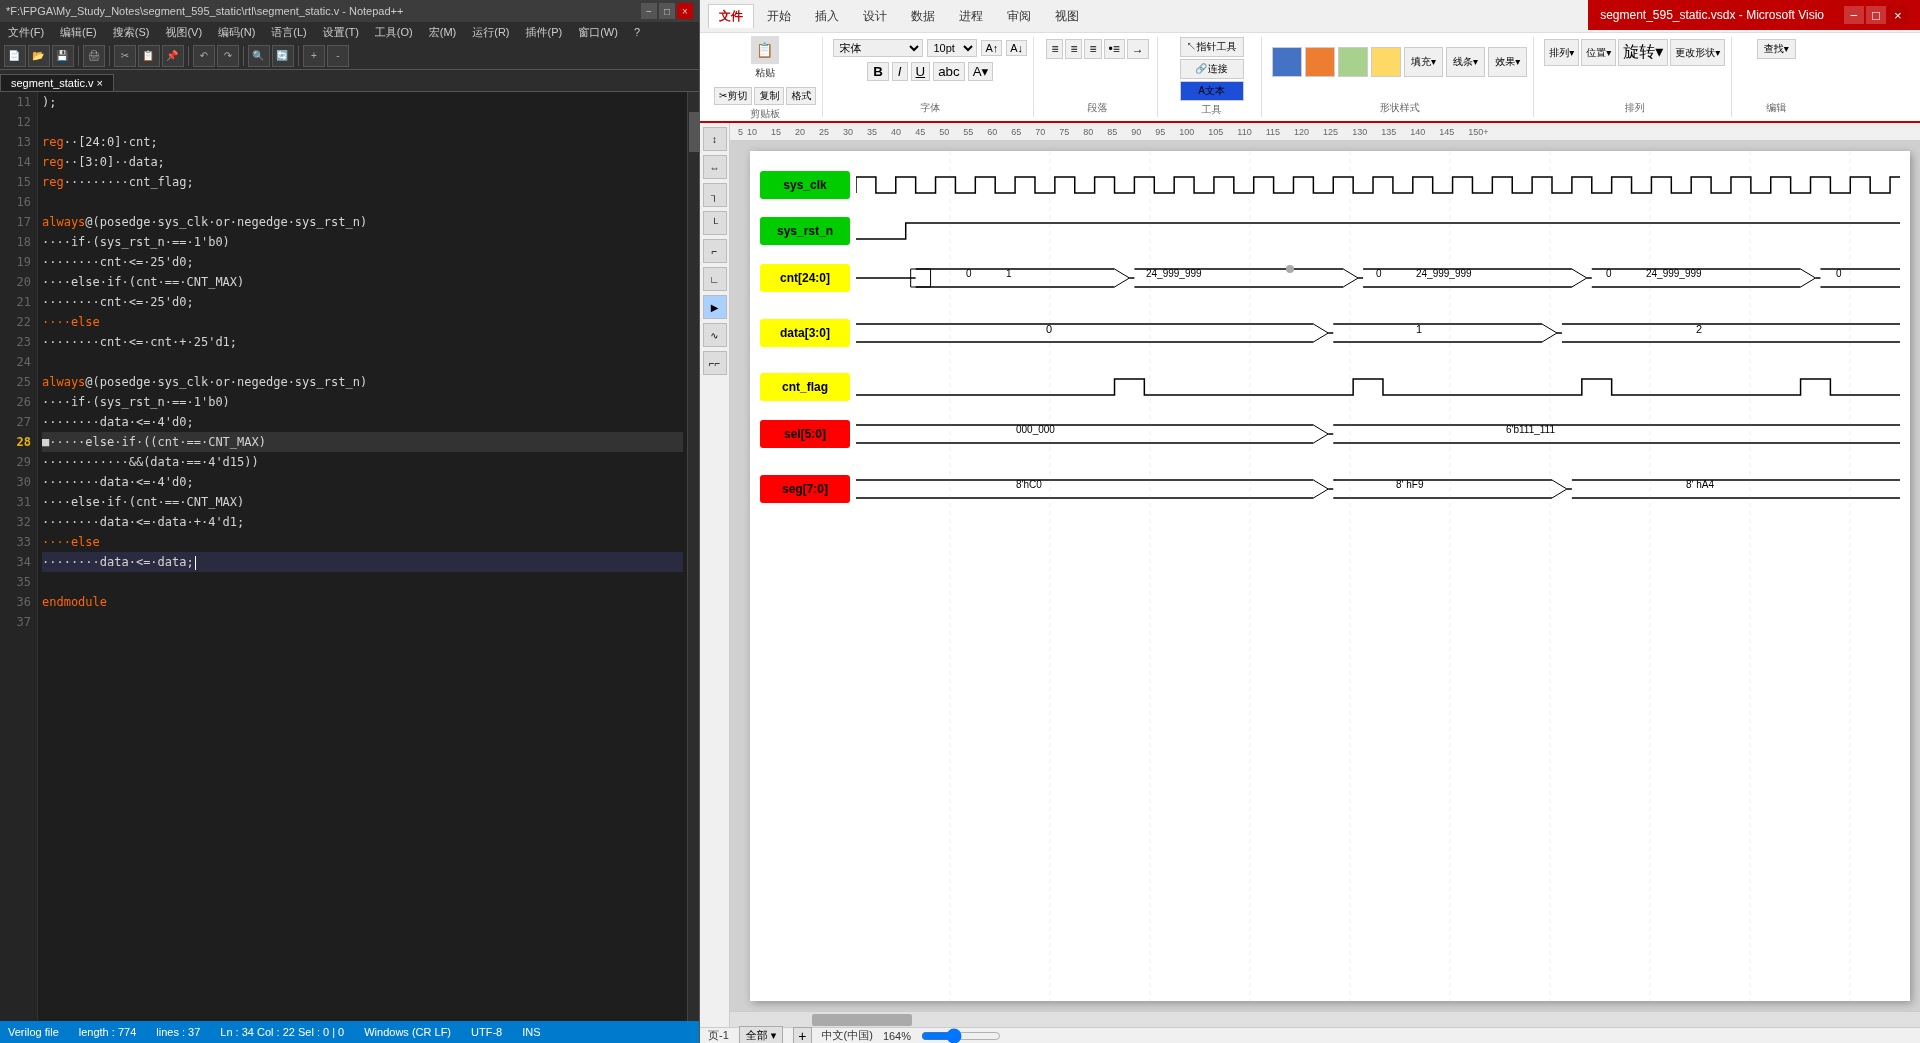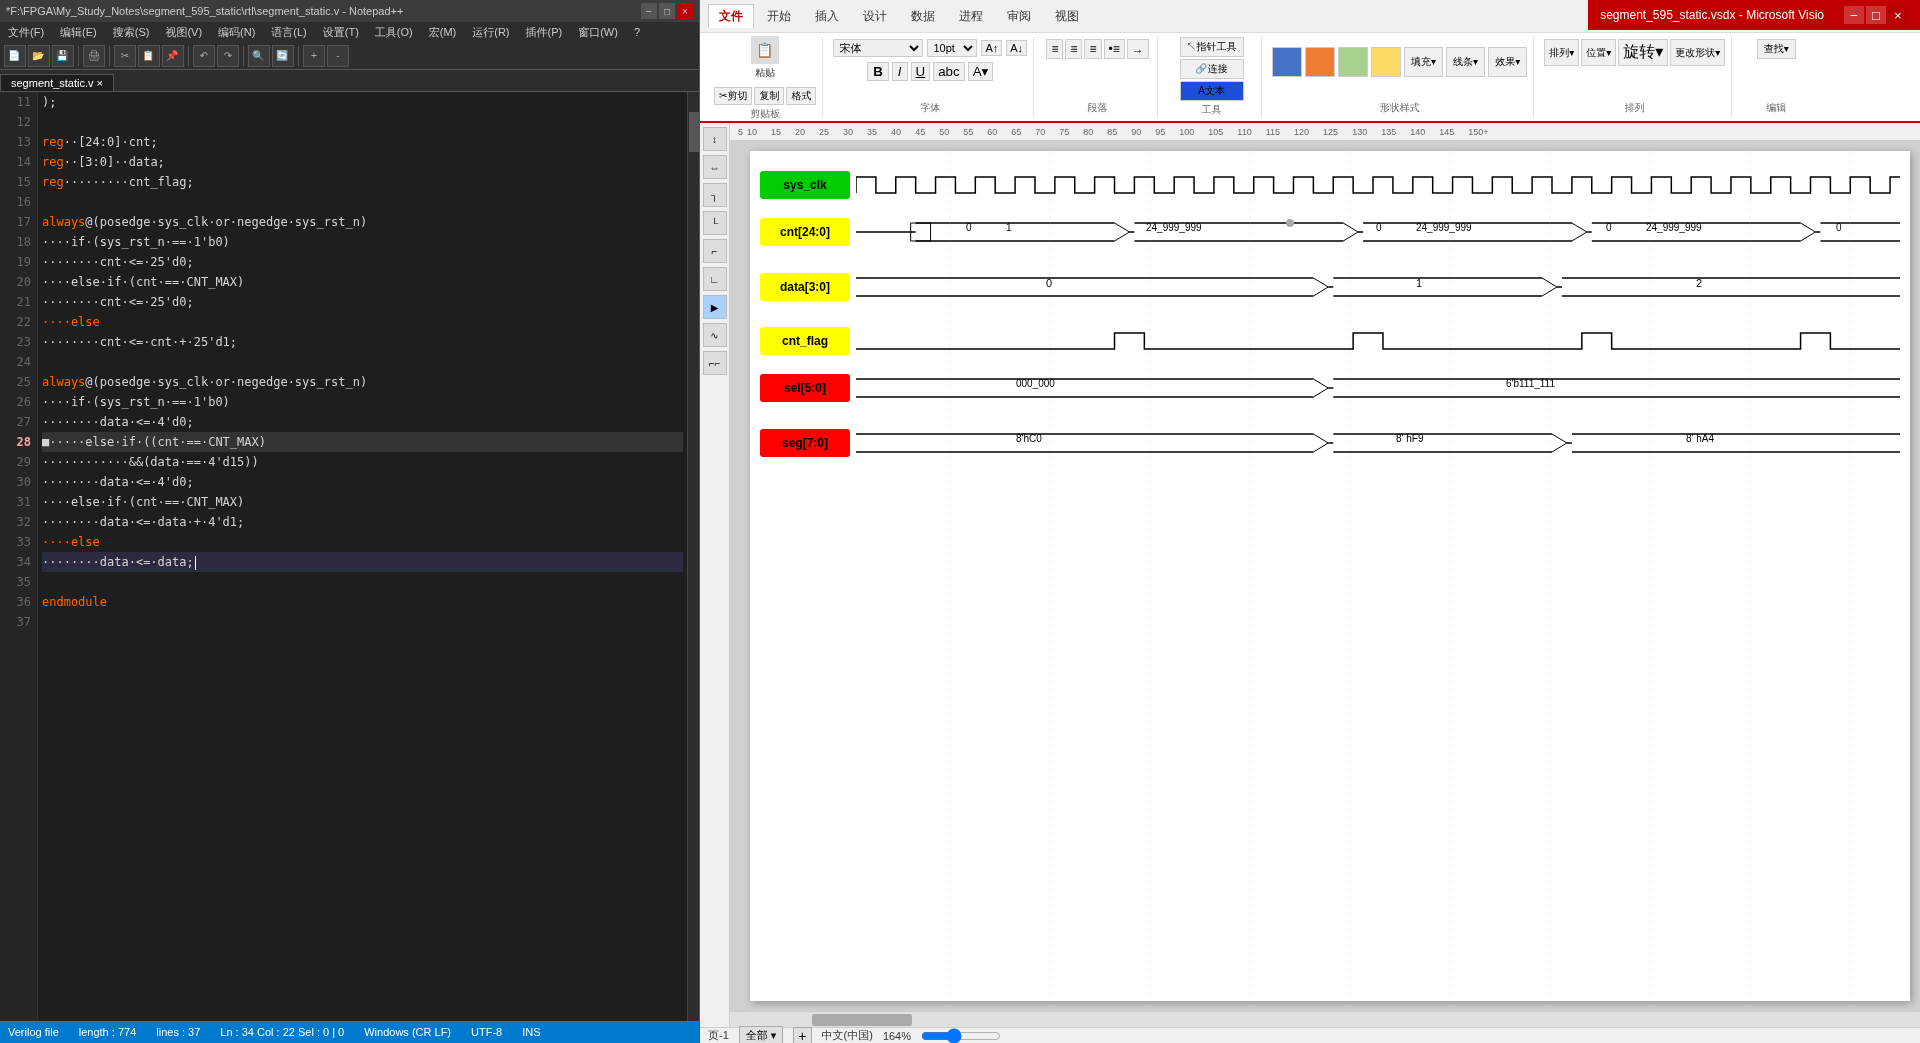--- a/index.html
+++ b/index.html
@@ -440,21 +440,21 @@
       <div class="np-line-num">18</div>
       <div class="np-line-num">19</div>
       <div class="np-line-num">20</div>
       <div class="np-line-num">21</div>
       <div class="np-line-num">22</div>
       <div class="np-line-num">23</div>
       <div class="np-line-num">24</div>
       <div class="np-line-num">25</div>
       <div class="np-line-num">26</div>
       <div class="np-line-num">27</div>
-      <div class="np-line-num" style="color:#fca5a5; font-weight:bold;">28</div>
+      <div class="np-line-num" style="color:#eab308; font-weight:bold;">28</div>
       <div class="np-line-num">29</div>
       <div class="np-line-num">30</div>
       <div class="np-line-num">31</div>
       <div class="np-line-num">32</div>
       <div class="np-line-num">33</div>
       <div class="np-line-num">34</div>
       <div class="np-line-num">35</div>
       <div class="np-line-num">36</div>
       <div class="np-line-num">37</div>
     </div>
@@ -676,20 +676,28 @@
 
             <div class="signal-row">
               <div class="signal-label label-green">sys_clk</div>
               <div class="signal-wave">
                 <svg class="wave" viewBox="0 0 1050 28" preserveAspectRatio="none">
                   <polyline points="0,22 0,6 20,6 20,22 40,22 40,6 60,6 60,22 80,22 80,6 100,6 100,22 120,22 120,6 140,6 140,22 160,22 160,6 180,6 180,22 200,22 200,6 220,6 220,22 240,22 240,6 260,6 260,22 280,22 280,6 300,6 300,22 320,22 320,6 340,6 340,22 360,22 360,6 380,6 380,22 400,22 400,6 420,6 420,22 440,22 440,6 460,6 460,22 480,22 480,6 500,6 500,22 520,22 520,6 540,6 540,22 560,22 560,6 580,6 580,22 600,22 600,6 620,6 620,22 640,22 640,6 660,6 660,22 680,22 680,6 700,6 700,22 720,22 720,6 740,6 740,22 760,22 760,6 780,6 780,22 800,22 800,6 820,6 820,22 840,22 840,6 860,6 860,22 880,22 880,6 900,6 900,22 920,22 920,6 940,6 940,22 960,22 960,6 980,6 980,22 1000,22 1000,6 1020,6 1020,22 1040,22 1040,6 1050,6" fill="none" stroke="#000" stroke-width="1.5"></polyline>
                 </svg>
               </div>
             </div>
 
+            <div class="signal-row">
+              <div class="signal-label label-green">sys_rst_n</div>
+              <div class="signal-wave">
+                <svg class="wave" viewBox="0 0 1050 28" preserveAspectRatio="none">
+                  <polyline points="0,22 50,22 50,6 1050,6" fill="none" stroke="#000" stroke-width="1.5"></polyline>
+                </svg>
+              </div>
+            </div>
 
             <div class="signal-row" style="margin-bottom:25px;">
               <div class="signal-label label-yellow">cnt[24:0]</div>
               <div class="signal-wave" style="position:relative; height:30px;">
                 <svg class="wave" viewBox="0 0 1050 30" preserveAspectRatio="none" style="height:30px;">
 
                   <polygon points="55,6 75,6 75,24 55,24" fill="#fff" stroke="#000" stroke-width="1"></polygon>
                   <line x1="0" y1="15" x2="60" y2="15" stroke="#000" stroke-width="1.5"></line>
                   <line x1="60" y1="6" x2="260" y2="6" stroke="#000" stroke-width="1.5"></line>
                   <line x1="60" y1="24" x2="260" y2="24" stroke="#000" stroke-width="1.5"></line>

